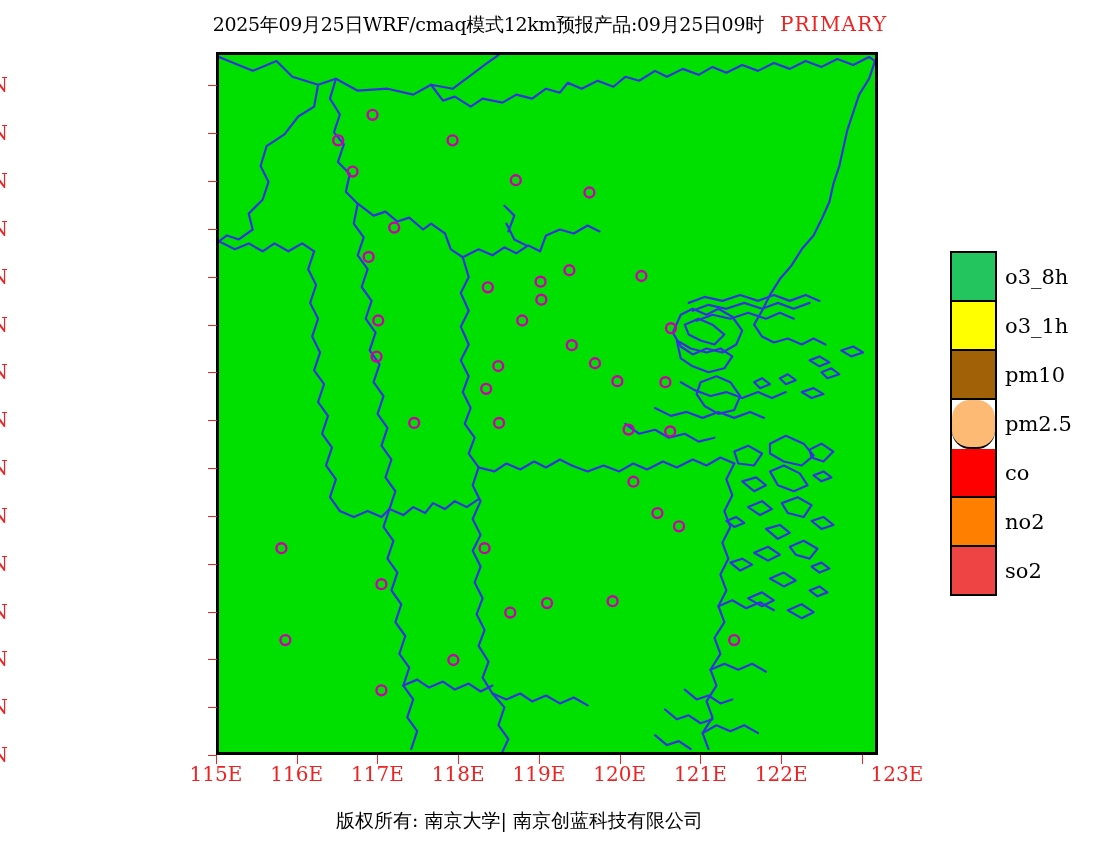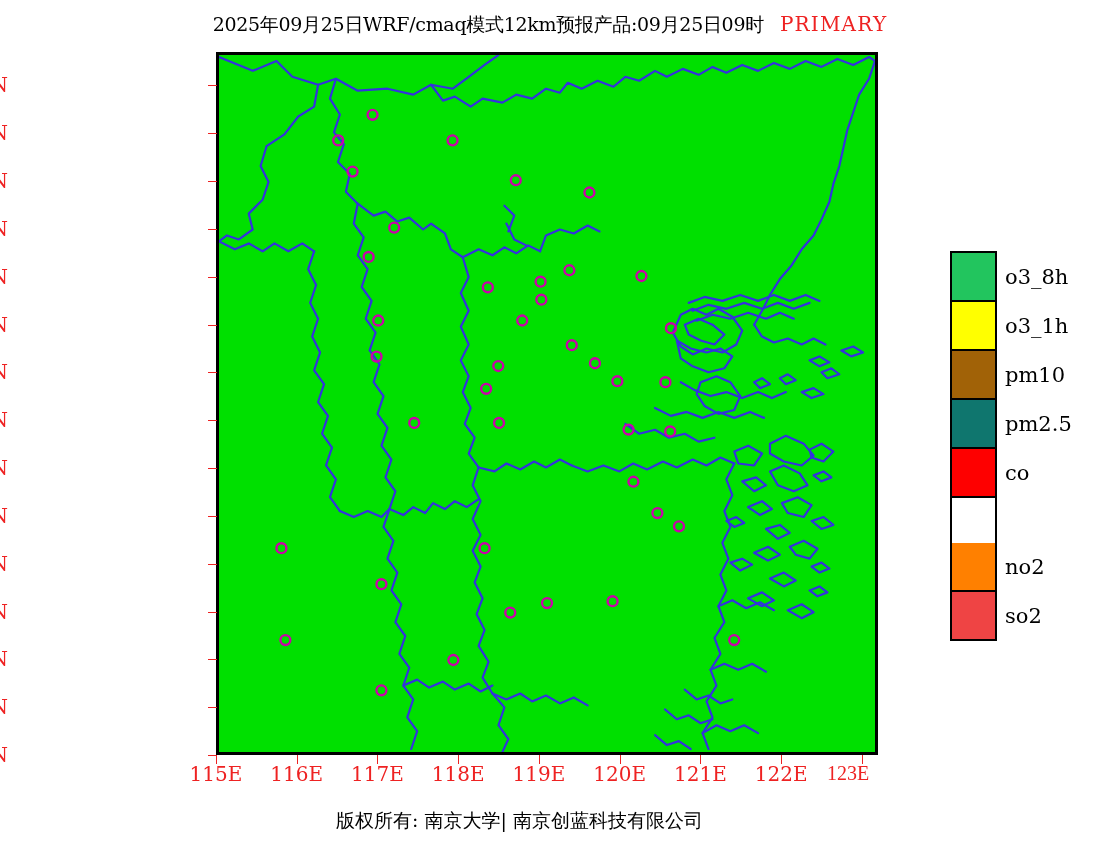--- a/index.html
+++ b/index.html
@@ -270,21 +270,21 @@
     <div class="lab-x" style="left: 458.195px;">118E</div>
     <div class="tick-x" style="left: 538.927px;"></div>
     <div class="lab-x" style="left: 538.927px;">119E</div>
     <div class="tick-x" style="left: 619.659px;"></div>
     <div class="lab-x" style="left: 619.659px;">120E</div>
     <div class="tick-x" style="left: 700.39px;"></div>
     <div class="lab-x" style="left: 700.39px;">121E</div>
     <div class="tick-x" style="left: 781.122px;"></div>
     <div class="lab-x" style="left: 781.122px;">122E</div>
     <div class="tick-x" style="left: 861.854px;"></div>
-    <div class="lab-x" style="left: 848px; font-family: Liberation Serif, serif;">123E</div>
+    <div class="lab-x" style="left: 897px;">123E</div>
   </div>
 <div id="y-axis">
     <div class="tick-y" style="top: 85.4762px;"></div>
     <div class="lab-y" style="top: 85.4762px;">34.5N</div>
     <div class="tick-y" style="top: 133.299px;"></div>
     <div class="lab-y" style="top: 133.299px;">34N</div>
     <div class="tick-y" style="top: 181.122px;"></div>
     <div class="lab-y" style="top: 181.122px;">33.5N</div>
     <div class="tick-y" style="top: 228.946px;"></div>
     <div class="lab-y" style="top: 228.946px;">33N</div>
@@ -315,27 +315,27 @@
 <div id="legend">
     <div class="legend-row" style="background: #22c55e;">
       <span class="legend-label">o3_8h</span>
     </div>
     <div class="legend-row" style="background: rgb(255, 255, 0);">
       <span class="legend-label">o3_1h</span>
     </div>
     <div class="legend-row" style="background: #a16207;">
       <span class="legend-label">pm10</span>
     </div>
-    <div class="legend-row" style="background: #0f766e;">
+    <div class="legend-row" style="background: #fdba74; border-radius: 18px;">
       <span class="legend-label">pm2.5</span>
     </div>
     <div class="legend-row" style="background: rgb(254, 0, 0);">
       <span class="legend-label">co</span>
     </div>
-    <div class="legend-row" style="background: rgb(255, 128, 0); margin-top: 45px;">
+    <div class="legend-row" style="background: rgb(255, 128, 0);">
       <span class="legend-label">no2</span>
     </div>
     <div class="legend-row" style="background: #ef4444;">
       <span class="legend-label">so2</span>
     </div>
   </div>
 
 <div id="footer">版权所有: 南京大学| 南京创蓝科技有限公司</div>
 
 </body></html>

